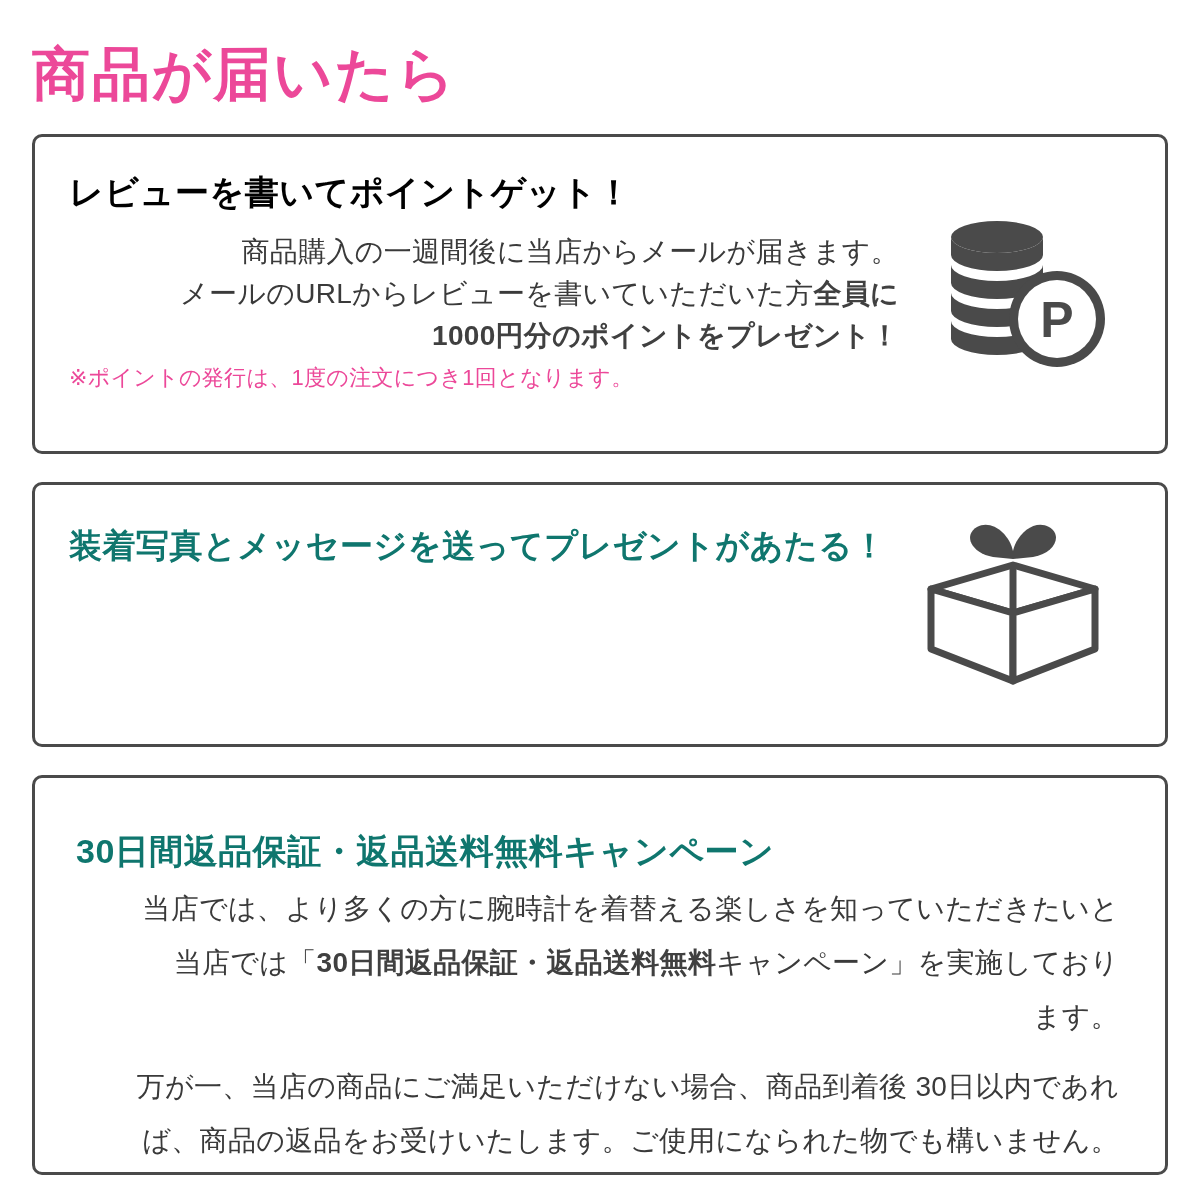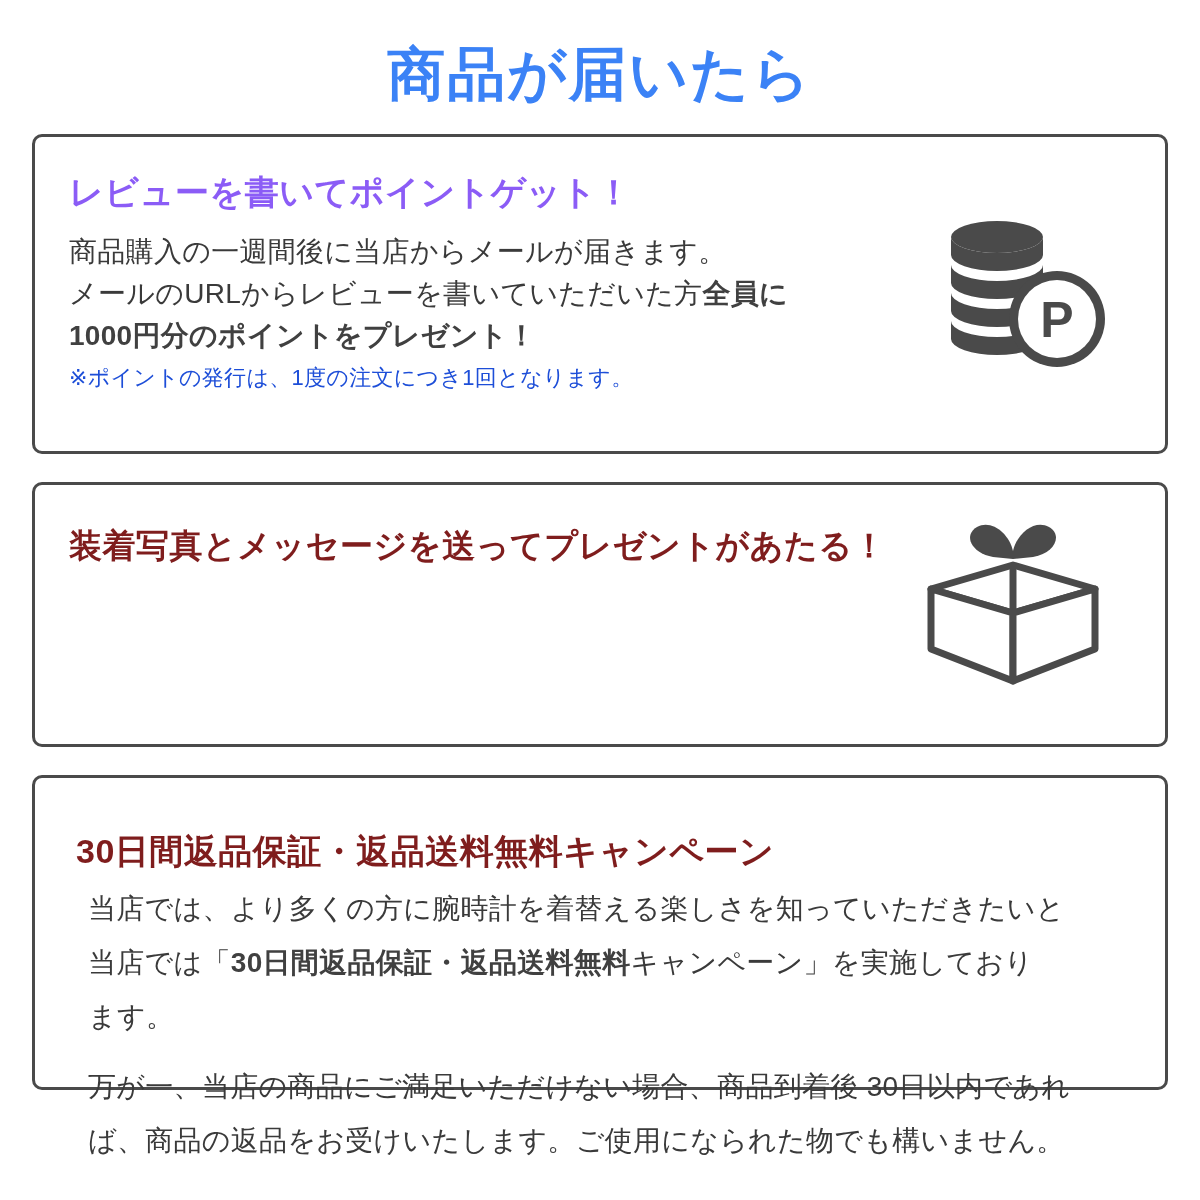--- a/index.html
+++ b/index.html
@@ -15,75 +15,75 @@
     -webkit-font-smoothing: antialiased;
   }
   .page {
     position: relative;
     width: 1200px;
     height: 1200px;
     box-sizing: border-box;
     padding: 0 32px;
   }
   .page-title {
-    text-align: center;
     font-size: 58px;
     font-weight: bold;
-    color: #3b82f6;
+    color: #ec4899;
     letter-spacing: 2px;
     margin: 42px 0 28px 0;
     line-height: 1.1;
   }
   .card {
     position: relative;
     border: 3px solid #4a4a4a;
     border-radius: 10px;
     box-sizing: border-box;
     margin: 0 auto 28px auto;
     width: 1136px;
     padding: 26px 34px 24px 34px;
     background: #ffffff;
   }
   .card-heading {
     font-size: 33px;
     font-weight: bold;
-    color: #7f1d1d;
+    color: #0f766e;
     letter-spacing: 0.5px;
     margin: 0 0 14px 0;
     line-height: 1.25;
   }
   .card-body {
     font-size: 28px;
     line-height: 1.5;
     color: #3a3a3a;
     letter-spacing: 0.3px;
+    text-align: right;
   }
   .card-body .line {
     white-space: nowrap;
   }
   .accent {
     color: #404040;
     font-weight: bold;
   }
   .note {
     font-size: 22px;
-    color: #1d4ed8;
+    color: #ec4899;
     margin-top: 6px;
     letter-spacing: 0.3px;
   }
   
   #card-review { height: 320px; padding-top: 34px; }
-  #card-review .card-heading { font-size: 34px; color: #8b5cf6; margin-bottom: 18px; }
+  #card-review .card-heading { font-size: 34px; color: #000000; margin-bottom: 18px; }
   #card-review .card-body { max-width: 830px; }
   
   #card-photo { height: 265px; padding-top: 40px; }
   #card-photo .card-heading { font-size: 33px; margin-bottom: 16px; }
   #card-photo .card-body { max-width: 900px; }
   
-  #card-return { height: 315px; padding-top: 52px; padding-left: 41px; }
+  #card-return { height: 400px; padding-top: 52px; padding-left: 41px; }
   #card-return .card-heading { font-size: 34px; margin-bottom: 16px; }
   #card-return .card-body { max-width: 1060px; }
   #card-return .card-body p { margin: 12px; }
   #card-return .para-gap { height: 4px; }
 
   
   .icon-coins {
     position: absolute;
     right: 54px;
     top: 78px;

